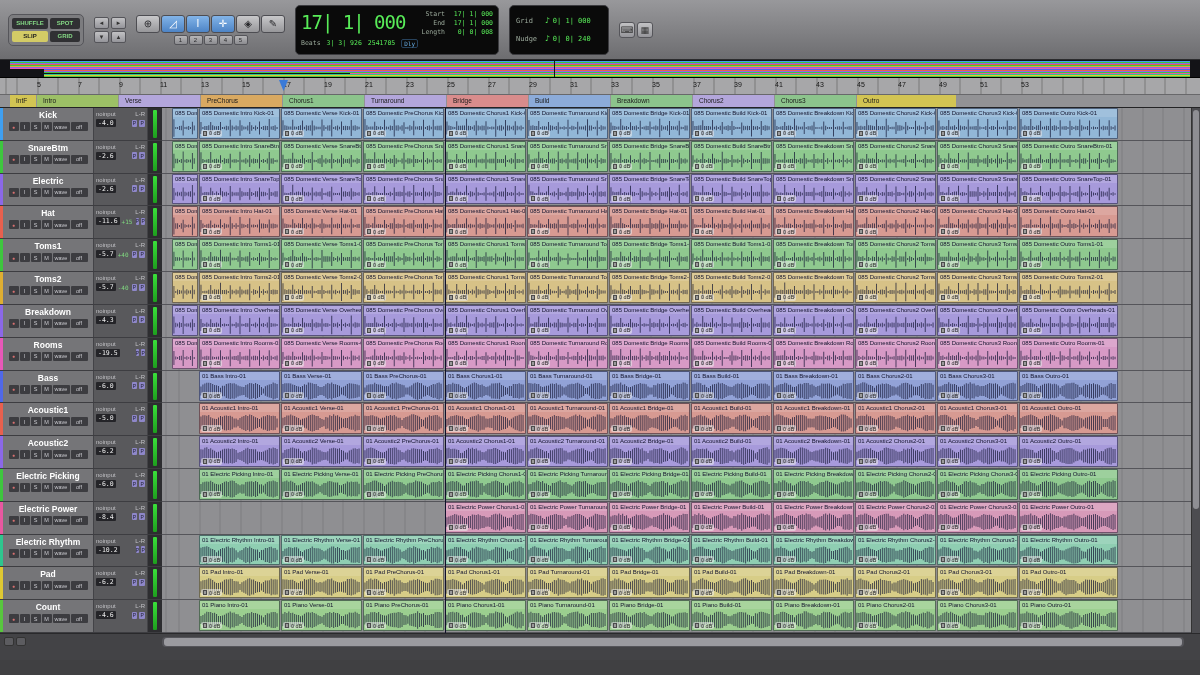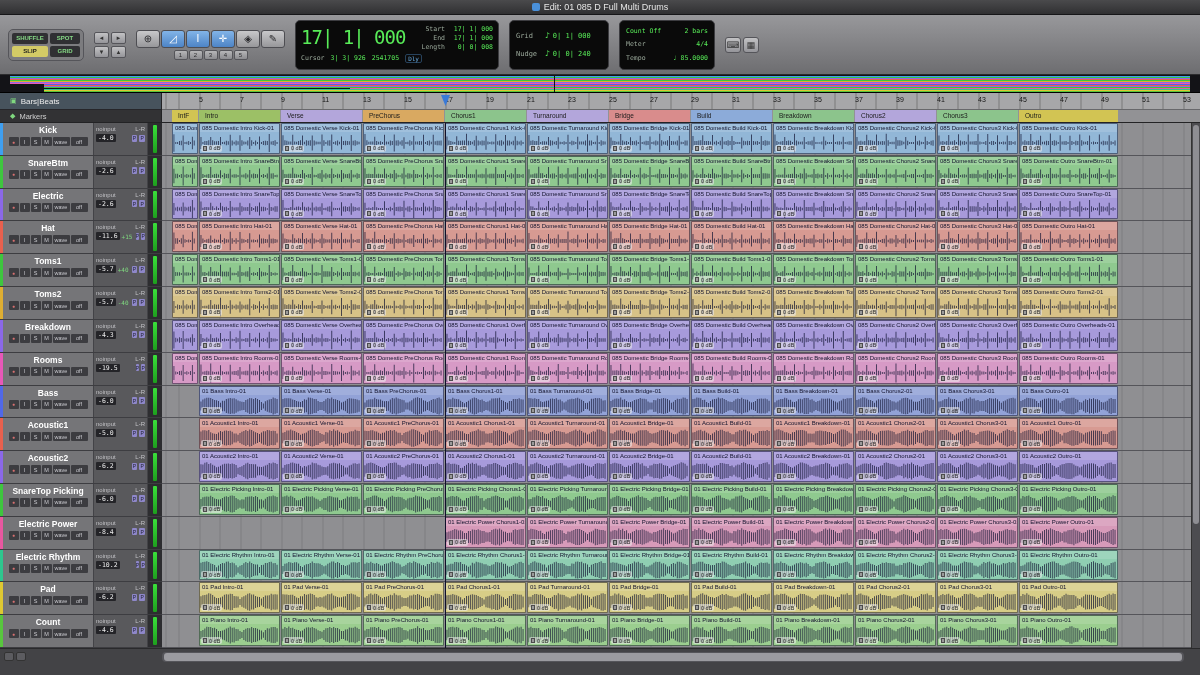--- a/index.html
+++ b/index.html
@@ -101,24 +101,20 @@
 .corner{position:absolute;left:4px;top:3px;display:flex;gap:2px;}
 .cbtn{width:10px;height:9px;background:#5c5c60;border:1px solid #333;border-radius:2px;}
 .hscroll{position:absolute;left:162px;right:16px;top:3px;height:10px;background:#55555a;border-radius:4px;}
 .hthumb{position:absolute;left:2px;right:2px;top:1px;bottom:1px;background:#9b9ba0;border-radius:3px;}
 </style>
 </head>
 <body>
 
 <div class="win">
 
-  <div class="titlebar">
-    <span class="doc-ico"></span>
-    <span>Edit: 01 085 D Full Multi Drums</span>
-  </div>
 
   <div class="toolbar">
     <div class="modes">
         <div class="mode">SHUFFLE</div>
         <div class="mode">SPOT</div>
         <div class="mode active">SLIP</div>
         <div class="mode">GRID</div>
       </div>
     <div class="zoomgrp">
         <div class="zbtn">◄</div>
@@ -155,50 +151,36 @@
               <span class="slbl">End</span>
               <span class="sval">17| 1| 000</span>
             </div>
           <div class="selrow">
               <span class="slbl">Length</span>
               <span class="sval">0| 0| 008</span>
             </div>
         </div>
       </div>
       <div class="currow">
-        <span class="clbl">Cursor</span>
+        <span class="clbl">Beats</span>
         <span class="cval">3| 3| 926</span>
         <span class="cval">2541705</span>
         <span class="dly">Dly</span>
       </div>
     </div>
     <div class="panel gn">
       <div class="gnrow">
           <span class="glbl">Grid</span>
           <span class="note">♪</span>
           <span class="gval">0| 1| 000</span>
         </div>
       <div class="gnrow">
           <span class="glbl">Nudge</span>
           <span class="note">♪</span>
           <span class="gval">0| 0| 240</span>
-        </div>
-    </div>
-    <div class="panel tp">
-      <div class="tprow">
-          <span class="tplbl green">Count Off</span>
-          <span class="tpval">2 bars</span>
-        </div>
-      <div class="tprow">
-          <span class="tplbl">Meter</span>
-          <span class="tpval">4/4</span>
-        </div>
-      <div class="tprow">
-          <span class="tplbl">Tempo</span>
-          <span class="tpval"><span>♩</span> <span>85.0000</span></span>
         </div>
     </div>
     <div class="ricons">
         <div class="ricon">⌨</div>
         <div class="ricon">▦</div>
       </div>
   </div>
 
   <div class="universe">
       <div class="useg" style="left:10.0px;top:1px;width:33.6px;background:#3f9ff0"></div>
@@ -378,30 +360,20 @@
       <div class="useg" style="left:452.3px;top:16px;width:102.2px;background:#58c63e"></div>
       <div class="useg" style="left:554.5px;top:16px;width:102.2px;background:#58c63e"></div>
       <div class="useg" style="left:656.7px;top:16px;width:102.2px;background:#58c63e"></div>
       <div class="useg" style="left:758.9px;top:16px;width:102.2px;background:#58c63e"></div>
       <div class="useg" style="left:861.0px;top:16px;width:102.2px;background:#58c63e"></div>
       <div class="useg" style="left:963.2px;top:16px;width:102.2px;background:#58c63e"></div>
       <div class="useg" style="left:1065.4px;top:16px;width:124.6px;background:#58c63e"></div>
     </div>
 
   <div class="rulerarea">
-    <div class="rlabels">
-      <div class="rlabel1">
-          <span class="rico">▣</span>
-          <span>Bars|Beats</span>
-        </div>
-      <div class="rlabel2">
-          <span class="rico">◆</span>
-          <span>Markers</span>
-        </div>
-    </div>
     <div class="rtimeline">
       <div class="barsrow">
           <span class="barnum" style="left:37px">5</span>
           <span class="barnum" style="left:78px">7</span>
           <span class="barnum" style="left:119px">9</span>
           <span class="barnum" style="left:160px">11</span>
           <span class="barnum" style="left:201px">13</span>
           <span class="barnum" style="left:242px">15</span>
           <span class="barnum" style="left:283px">17</span>
           <span class="barnum" style="left:324px">19</span>
@@ -758,21 +730,21 @@
         <span class="pp">P</span>
       </div>
     </div>
     <div class="s-meter">
             <span class="mbar"></span>
           </div>
   </div>
   <div class="s-row">
     <div class="s-name">
       <span class="cstrip" style="background:#3ec63e"></span>
-      <div class="nm">SnareTop Picking</div>
+      <div class="nm">Electric Picking</div>
       <div class="btns">
         <span class="mb rec">●</span>
         <span class="mb">I</span>
         <span class="mb">S</span>
         <span class="mb">M</span>
         <span class="mb wide">wave</span>
         <span class="mb wide">off</span>
       </div>
     </div>
     <div class="s-io">

